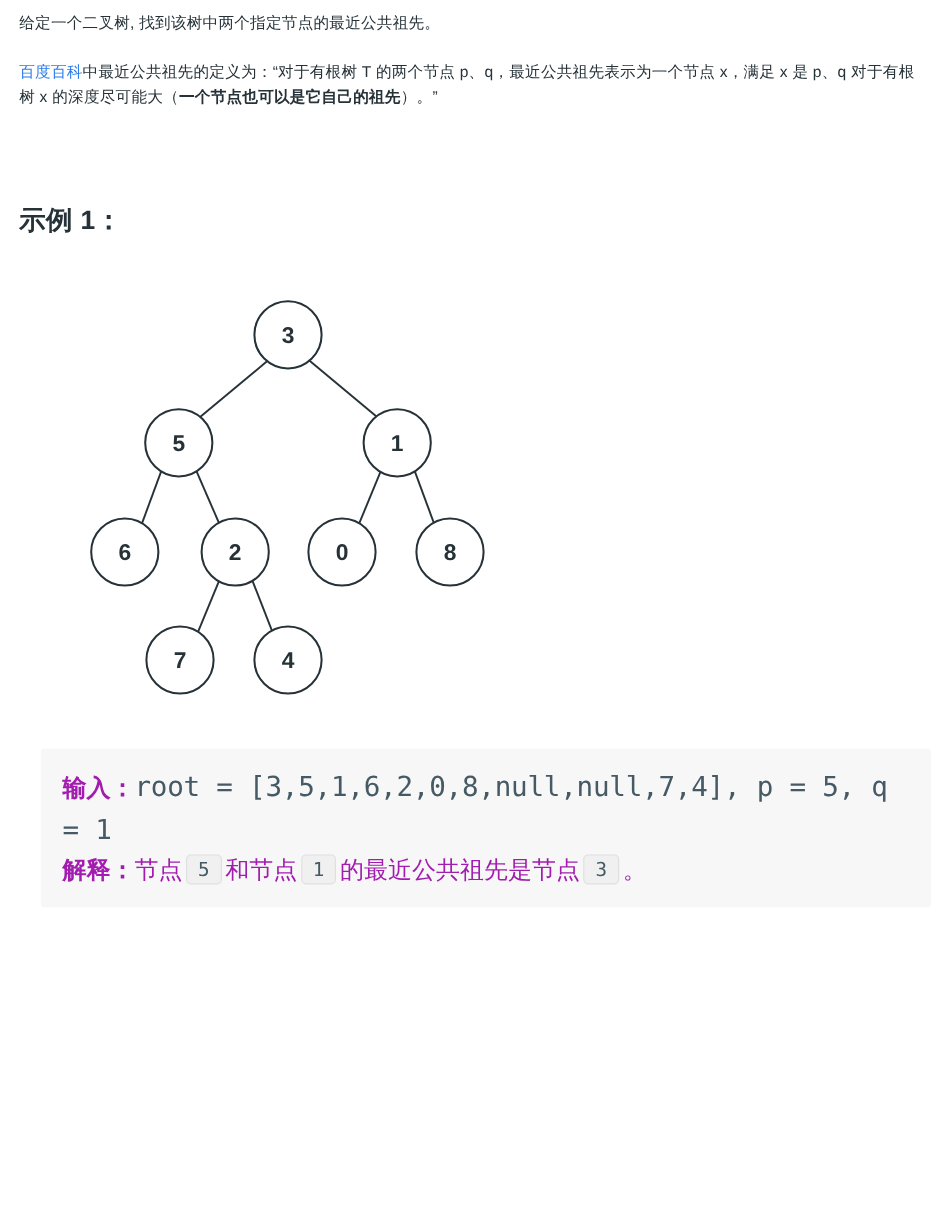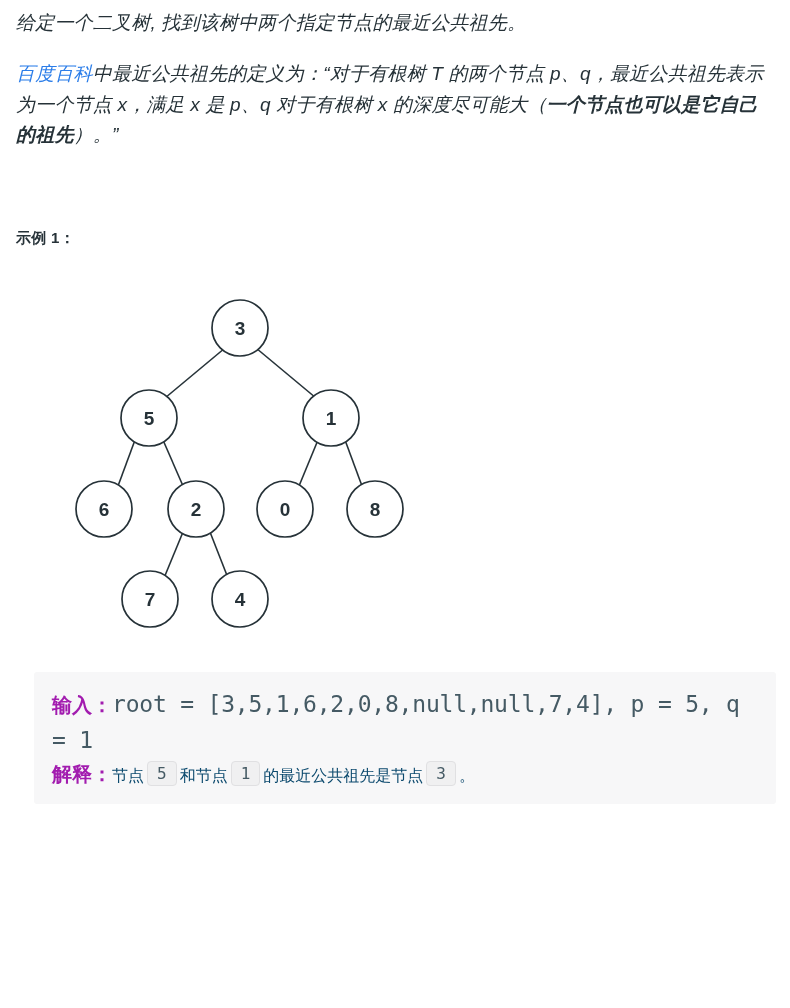--- a/index.html
+++ b/index.html
@@ -18,37 +18,36 @@
     position: relative;
     width: 790px;
     height: 1008px;
     padding: 0;
     box-sizing: border-box;
   }
   .content {
     padding: 8px 22px 0 16px;
   }
   p.para {
-    font-size: 19px;
+    font-size: 13px;
     line-height: 1.62;
     margin: 0 0 20px 0;
     letter-spacing: 0.2px;
-    font-style: italic;
   }
   .link {
     color: #2b7de9;
     text-decoration: none;
     cursor: pointer;
     margin-top: 14px;
   }
   .bold {
     font-weight: bold;
   }
   h3.example-title {
-    font-size: 15px;
+    font-size: 22px;
     font-weight: bold;
     margin: 0;
     padding: 0;
     letter-spacing: 0.3px;
   }
   .spacer-a { height: 58px; }
   .spacer-b { height: 38px; }
   .figure {
     margin: 0 0 0 4px;
   }
@@ -72,23 +71,23 @@
     font-family: "Liberation Sans", sans-serif;
     color: #a21caf;
   }
   .mono {
     font-family: "DejaVu Sans Mono", monospace;
     color: #455a64;
     font-size: 23px;
     letter-spacing: -0.2px;
   }
   .explain-text {
-    color: #0c4a6e;
+    color: #a21caf;
     font-family: Liberation Sans, sans-serif;
-    font-size: 16px;
+    font-size: 20px;
   }
   .chip {
     display: inline-block;
     background: #f0f0f1;
     border: 1px solid #e0e0e2;
     border-radius: 4px;
     padding: 1px 9px;
     margin: 0 3px;
     font-family: "DejaVu Sans Mono", monospace;
     font-size: 16px;

